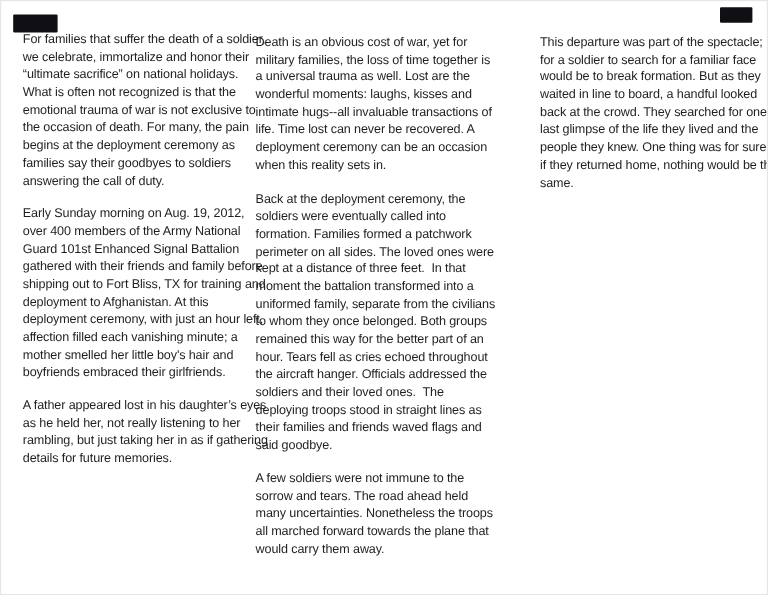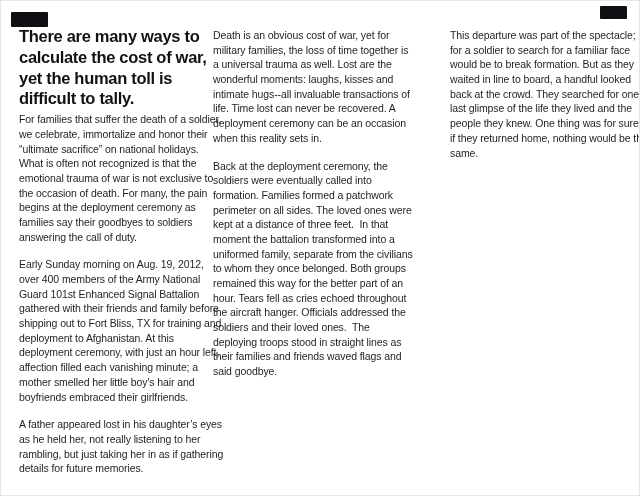--- a/index.html
+++ b/index.html
@@ -48,28 +48,28 @@
 </head>
 <body>
 
 <div class="canvas">
 
   <div class="redaction-bar bar-left"></div>
 
   <div class="redaction-bar bar-right"></div>
 
   <div class="col col-1">
-    <h1 class="headline">There are many ways to calculate the cost of war, yet the human toll is difficult to tally.</h1>
     <p class="para">For families that suffer the death of a soldier, we celebrate, immortalize and honor their “ultimate sacrifice” on national holidays. What is often not recognized is that the emotional trauma of war is not exclusive to the occasion of death. For many, the pain begins at the deployment ceremony as families say their goodbyes to soldiers answering the call of duty.</p>
     <p class="para">Early Sunday morning on Aug. 19, 2012, over 400 members of the Army National Guard 101st Enhanced Signal Battalion gathered with their friends and family before shipping out to Fort Bliss, TX for training and deployment to Afghanistan. At this deployment ceremony, with just an hour left, affection filled each vanishing minute; a mother smelled her little boy's hair and boyfriends embraced their girlfriends.</p>
     <p class="para">A father appeared lost in his daughter’s eyes as he held her, not really listening to her rambling, but just taking her in as if gathering details for future memories.</p>
   </div>
 
   <div class="col col-2">
     <p class="para">Death is an obvious cost of war, yet for military families, the loss of time together is a universal trauma as well. Lost are the wonderful moments: laughs, kisses and intimate hugs--all invaluable transactions of life. Time lost can never be recovered. A deployment ceremony can be an occasion when this reality sets in.</p>
     <p class="para">Back at the deployment ceremony, the soldiers were eventually called into formation. Families formed a patchwork perimeter on all sides. The loved ones were kept at a distance of three feet.  In that moment the battalion transformed into a uniformed family, separate from the civilians to whom they once belonged. Both groups remained this way for the better part of an hour. Tears fell as cries echoed throughout the aircraft hanger. Officials addressed the soldiers and their loved ones.  The deploying troops stood in straight lines as their families and friends waved flags and said goodbye.</p>
+    <p class="para">A few soldiers were not immune to the sorrow and tears. The road ahead held many uncertainties. Nonetheless the troops all marched forward towards the plane that would carry them away.</p>
   </div>
 
   <div class="col col-3">
     <p class="para">This departure was part of the spectacle; for a soldier to search for a familiar face would be to break formation. But as they waited in line to board, a handful looked back at the crowd. They searched for one last glimpse of the life they lived and the people they knew. One thing was for sure: if they returned home, nothing would be the same.</p>
   </div>
 
 </div>
 
 </body></html>

